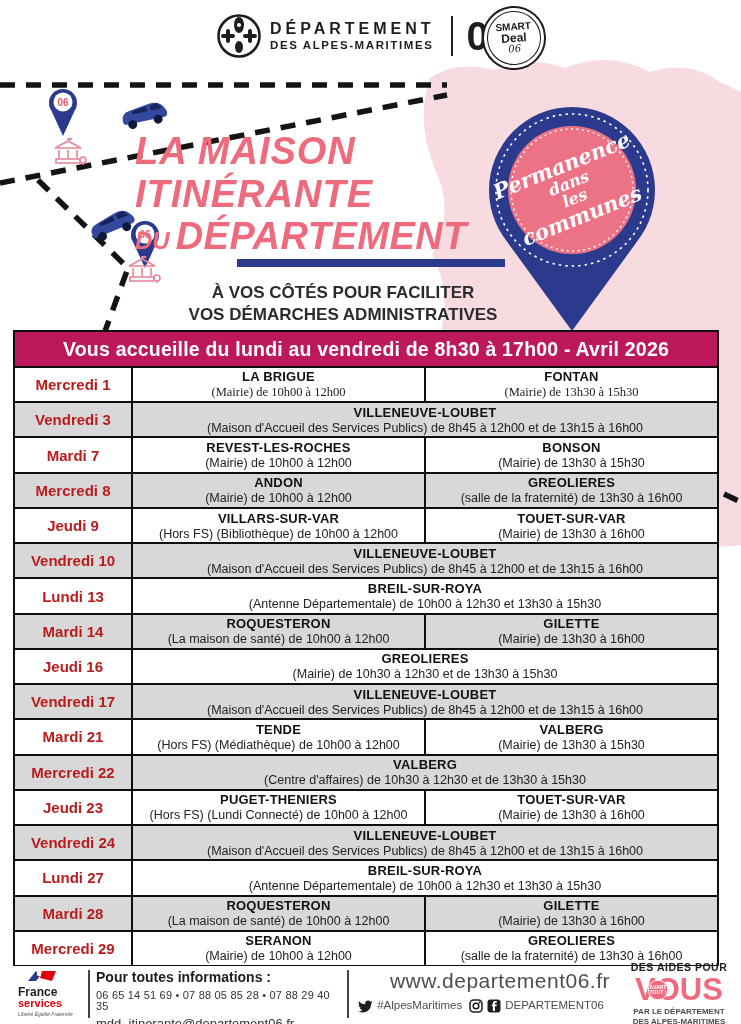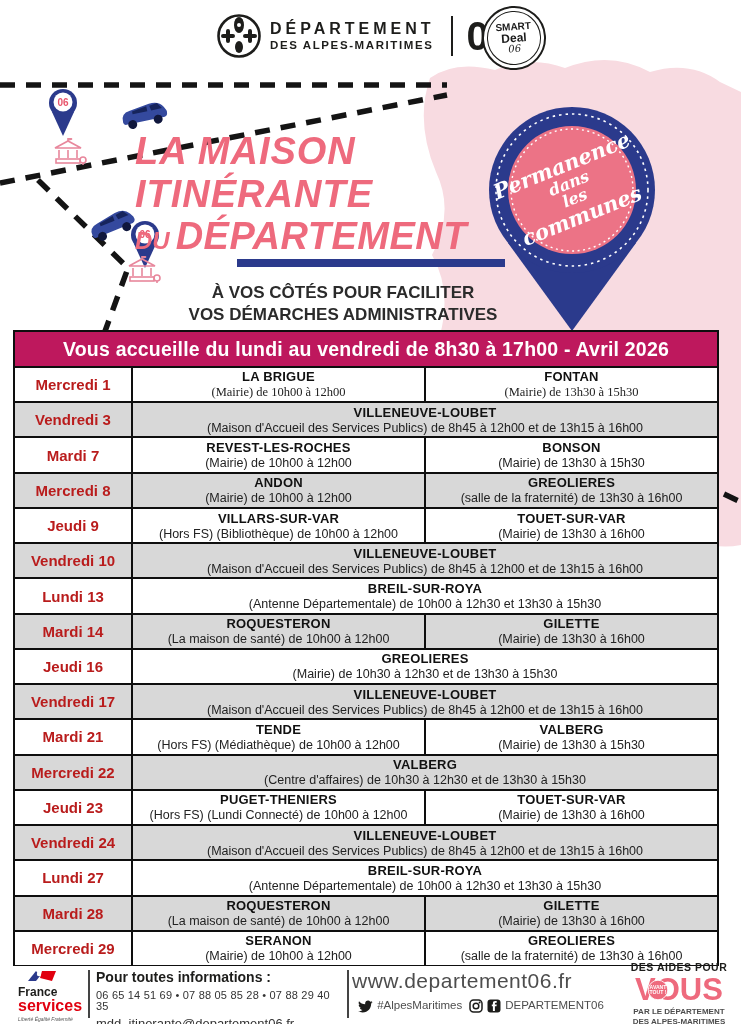--- a/index.html
+++ b/index.html
@@ -56,28 +56,28 @@
          font-weight:bold;font-size:15px;color:#b91c1c;}
   .tcell{flex:1;display:flex;flex-direction:column;align-items:center;justify-content:center;padding:1px 4px;text-align:center;}
   .tcell.left{border-right:2px solid #0e0e0e;}
   .loc{font-weight:bold;font-size:13px;color:#111;letter-spacing:0.2px;}
   .det{font-size:12.5px;color:#222;margin-top:1px;}
   .trow.serif .det{font-family:"Liberation Serif",serif;}
   
   .footer{position:absolute;left:0;top:966px;width:741px;height:58px;background:#fff;z-index:3;}
   .fs-block{position:absolute;left:18px;top:3px;width:66px;text-align:left;line-height:1;}
   .fs-name{font-size:12px;font-weight:bold;color:#1d1d1b;}
-  .fs-services{font-size:16px;font-weight:bold;color:#e1000f;}
+  .fs-services{font-size:11px;font-weight:bold;color:#e1000f;}
   .fs-motto{font-size:5px;font-style:italic;color:#555;margin-top:2px;line-height:1.2;}
   .fdiv{position:absolute;top:4px;width:1.5px;height:48px;background:#444;}
   .info-block{position:absolute;left:96px;top:4px;width:245px;line-height:1;}
   .info-title{font-size:14px;font-weight:bold;color:#1d1d1b;}
   .info-phones{font-size:11px;color:#333;margin-top:6px;letter-spacing:0.2px;}
   .info-email{font-size:13px;color:#333;margin-top:5px;}
-  .web-block{position:absolute;left:352px;top:4px;width:258px;text-align:left;line-height:1;}
+  .web-block{position:absolute;left:352px;top:4px;width:258px;text-align:right;line-height:1;}
   .web-url{font-size:21px;color:#4d4d4d;letter-spacing:0.5px;}
   .web-social{margin-top:8px;display:flex;align-items:center;justify-content:center;gap:7px;font-size:11.5px;color:#4d4d4d;}
   .web-social .grp{display:flex;align-items:center;gap:4px;}
   .aides{position:absolute;left:620px;top:-4px;width:118px;text-align:center;line-height:1;}
   .aides-top{font-size:10.5px;font-weight:700;color:#1d1d1b;letter-spacing:0.5px;}
   .aides-vous{font-size:31px;font-weight:900;color:#ee6a7d;letter-spacing:0px;position:relative;margin-top:1px;}
   .aides-badge{position:absolute;left:26px;top:4px;width:22px;height:22px;background:#ee6a7d;border:1.5px solid #fff;border-radius:50%;
                display:flex;align-items:center;justify-content:center;color:#fff;font-size:6px;font-weight:bold;
                transform:scale(0.85);line-height:1;}
   .aides-sub{font-size:8px;font-weight:bold;color:#4d4d4d;margin-top:2px;line-height:1.25;}

